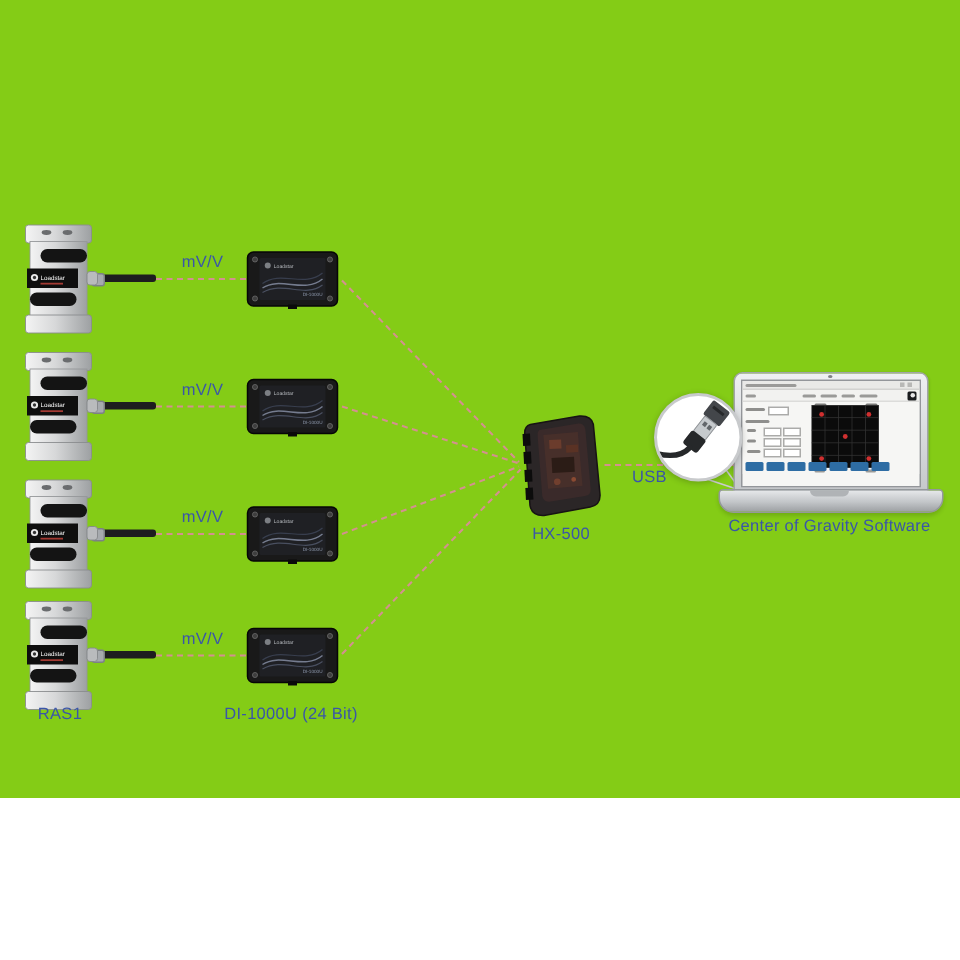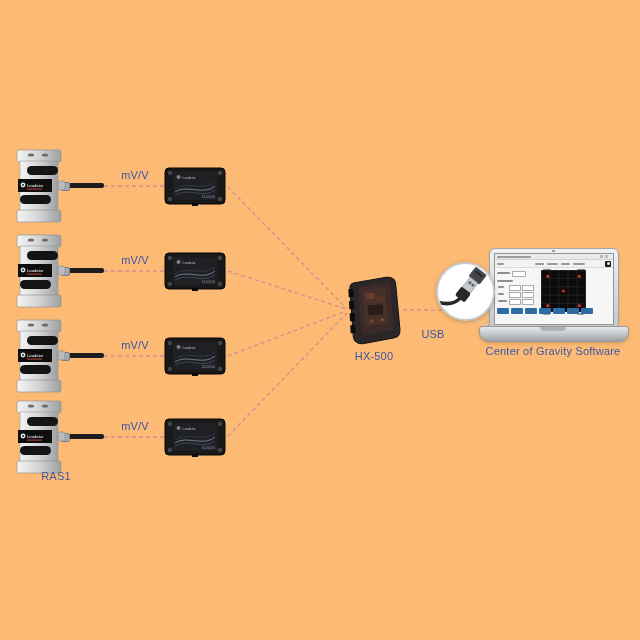--- a/index.html
+++ b/index.html
@@ -1,17 +1,17 @@
 <!DOCTYPE html>
 <html style="--label-blue: #3a56a8; --dashed-red: #d49090; --button-blue: #2e6da4; --dot-red: #d03030;"><head>
 <meta charset="utf-8">
 <style>
   html,body{margin:0;padding:0;background:#fff;}
   .canvas{
-    position:relative;width:640px;height:640px;background:#fdba74;overflow:hidden;
+    position:relative;width:640px;height:532px;background:#84cc16;overflow:hidden;
     font-family:"Liberation Sans",sans-serif;
   }
   .abs{position:absolute;}
   svg{display:block;}
   
   .lines{left:0;top:0;z-index:5;}
   .dash{stroke:var(--dashed-red,#d49090);stroke-width:1.4;stroke-dasharray:4 3;}
   .callout{stroke:#c9cbcd;stroke-width:1;}
   
   .cap{
@@ -210,41 +210,42 @@
     <rect x="10" y="7" width="44" height="28" rx="1" fill="#1f2024"></rect>
     <path d="M12 24 C24 15,40 27,52 17" stroke="#49536a" stroke-width="0.8" fill="none" opacity="0.6"></path>
     <path d="M12 27 C24 19,40 31,52 21" stroke="#8b94aa" stroke-width="1" fill="none" opacity="0.8"></path>
     <path d="M12 30 C26 22,40 34,52 25" stroke="#667089" stroke-width="0.8" fill="none" opacity="0.6"></path>
     <circle cx="15.5" cy="12" r="2" fill="#7c7f84"></circle>
     <text x="19.5" y="13.6" font-size="3.4" fill="#b6b9be">Loadstar</text>
     <text x="52" y="32.5" font-size="3.1" fill="#8d97ab" text-anchor="end">DI-1000U</text>
     <rect x="29" y="38" width="6" height="3" fill="#0a0a0a"></rect>
   </svg>
 
-  <div class="abs cap" style="left:16px;top:470px;width:80px">RAS1</div>
+  <div class="abs cap" style="left:0;top:470px;width:80px">RAS1</div>
+  <div class="abs cap" style="left:124px;top:470px;width:140px">DI-1000U (24 Bit)</div>
 
   <svg class="abs dev" style="left:344px;top:276px" width="60" height="70" viewBox="0 0 60 70">
     <g transform="rotate(-3 30 35)">
       <path d="M11 6 L44 2 Q52 2 53 8 L55 55 Q55 62 48 63 L17 67 Q9 67 8 60 L7 12 Q7 7 11 6 Z" fill="#2b2627" stroke="#171314" stroke-width="1"></path>
       <path d="M17 10 L43 7 Q47 7 47.5 11 L49 51 Q49 55 45 55.5 L21 58 Q17 58 16.5 54 L15.5 14 Q15.5 10.5 17 10 Z" fill="#3a2a2a"></path>
       <rect x="20" y="13" width="23" height="36" fill="#49302a" opacity="0.9" transform="rotate(-2 31 31)"></rect>
       <rect x="23" y="17" width="8" height="6" fill="#6b3c2c"></rect>
       <rect x="34" y="21" width="8" height="5" fill="#5a3224"></rect>
       <rect x="24" y="29" width="15" height="10" fill="#2b1c16"></rect>
       <circle cx="27" cy="45" r="2.2" fill="#713f2e"></circle>
       <circle cx="38" cy="44" r="1.6" fill="#8a4a32"></circle>
       <rect x="5.5" y="12" width="5" height="8" fill="#0c0c0c"></rect>
       <rect x="5.5" y="24" width="5" height="8" fill="#0c0c0c"></rect>
       <rect x="5.5" y="36" width="5" height="8" fill="#0c0c0c"></rect>
       <rect x="5.5" y="48" width="5" height="8" fill="#0c0c0c"></rect>
     </g>
   </svg>
   <div class="abs cap" style="left:334px;top:350px;width:80px">HX-500</div>
 
-  <div class="abs cap" style="left:413px;top:328px;width:40px">USB</div>
+  <div class="abs cap" style="left:413px;top:312px;width:40px">USB</div>
 
   <div class="abs laptop">
     <div class="lid">
       <div class="cam"></div>
       <div class="screen">
         <div class="titlebar">
           <div class="sk" style="left:2px;top:1.5px;width:34px"></div>
           <div class="winbtn" style="right:10px"></div>
           <div class="winbtn" style="right:5px"></div>
         </div>

